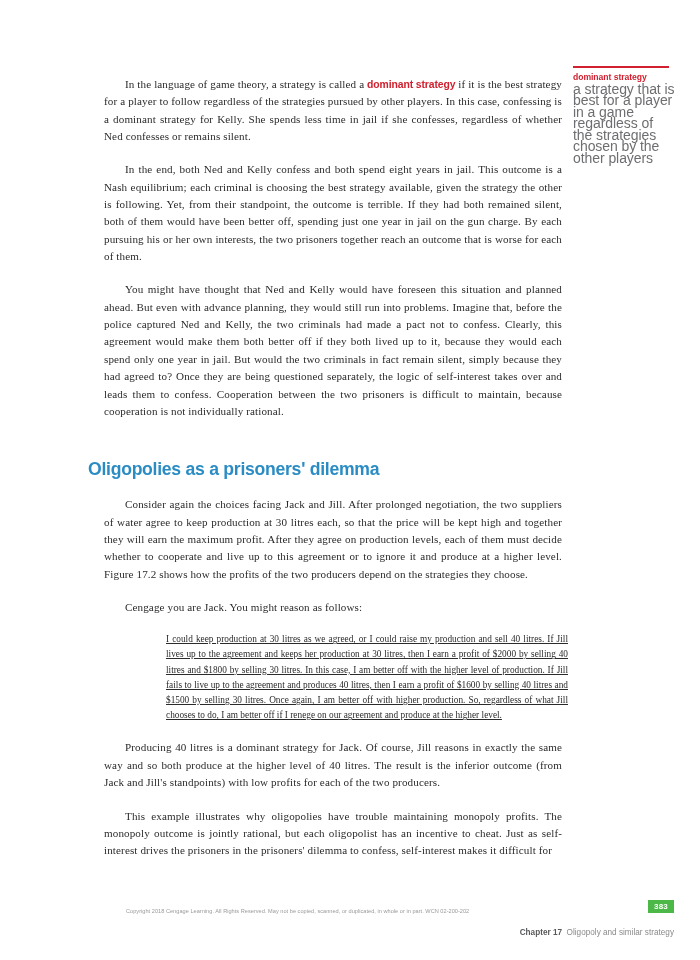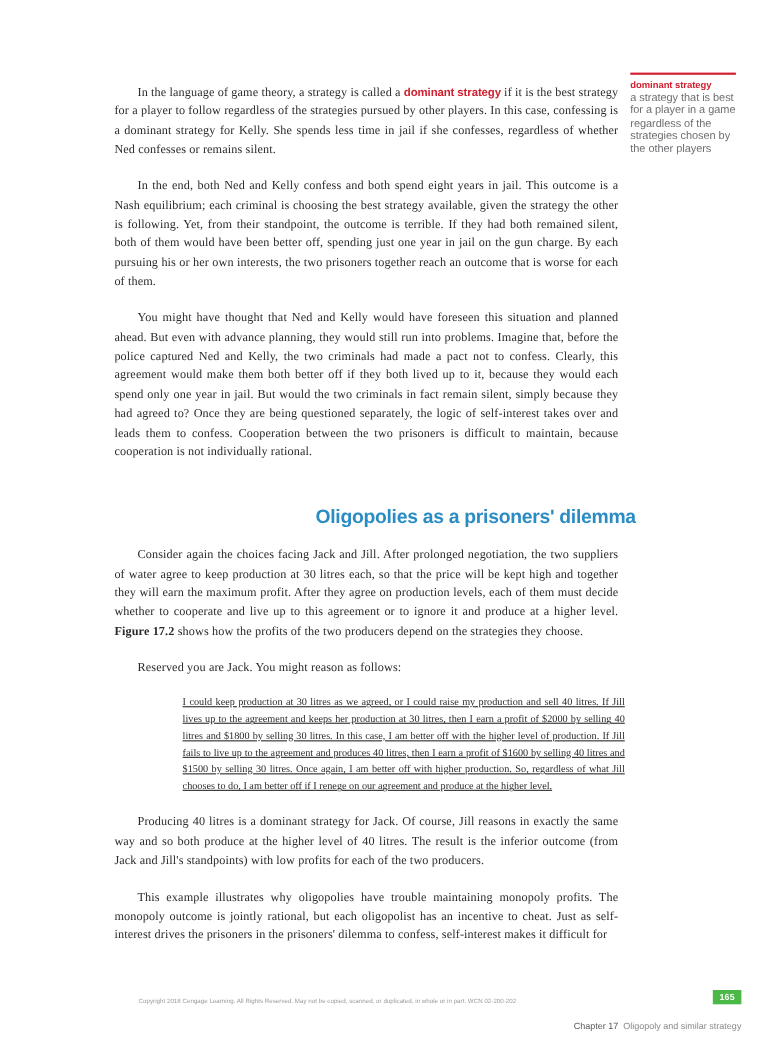--- a/index.html
+++ b/index.html
@@ -46,37 +46,36 @@
   }
 
   .kw-red {
     color: #d1202f;
     font-family: "Liberation Sans", sans-serif;
     font-weight: bold;
     font-size: 10.4px;
     letter-spacing: -0.01em;
   }
   .ital { }
-  .bold-serif { font-weight: bold; }
+  .bold-serif { font-weight: normal; }
 
   
   h2.section-head {
     margin: 0;
     padding: 0;
     font-family: "Liberation Sans", sans-serif;
     font-weight: bold;
     font-size: 17.6px;
     color: #2b8cc4;
     letter-spacing: -0.015em;
     line-height: 22px;
   }
   .head-wrap {
     margin-top: 38px;
     margin-bottom: 9px;
-    text-align: right;
   }
 
   
   .quote-block {
     margin-left: 78px;
     margin-right: 10px;
     margin-top: 9px;
     margin-bottom: 9px;
   }
   .quote-block p {
@@ -106,21 +105,21 @@
   .margin-term {
     font-family: "Liberation Sans", sans-serif;
     font-weight: bold;
     font-size: 8.6px;
     color: #d1202f;
     line-height: 11.5px;
     letter-spacing: -0.005em;
   }
   .margin-def {
     font-family: "Liberation Sans", sans-serif;
-    font-size: 10px;
+    font-size: 14px;
     color: #6d6e71;
     line-height: 11.6px;
     letter-spacing: -0.005em;
     margin-top: 0px;
   }
 
   
   .footer {
     position: absolute;
     left: 0;
@@ -157,21 +156,21 @@
   .chapter-line {
     position: absolute;
     right: 26px;
     top: 28px;
     font-family: "Liberation Sans", sans-serif;
     font-size: 8.2px;
     color: #7d7d7d;
     white-space: nowrap;
   }
   .chapter-line .ch-label {
-    font-weight: normal;
+    font-weight: bold;
     color: #58595b;
   }
   .chapter-line .ch-title {
     color: #8a8a8a;
   }
 </style>
 </head>
 <body>
 
 <div class="page">
@@ -185,37 +184,37 @@
 
     <p class="para">You might have thought that Ned and Kelly would have foreseen this situation and planned ahead. But even with advance planning, they would still run into problems. Imagine that, before the police captured Ned and Kelly, the two criminals had made a pact not to confess. Clearly, this agreement would make them both better off if they both lived up to it, because they would each spend only one year in jail. But would the two criminals in fact remain silent, simply because they had agreed to? Once they are being questioned separately, the logic of self-interest takes over and leads them to confess. Cooperation between the two prisoners is difficult to maintain, because cooperation is not individually rational.</p>
 
     <div class="head-wrap">
       <h2 class="section-head">Oligopolies as a prisoners' dilemma</h2>
     </div>
 
 
     <p class="para"><span>Consider again the choices facing Jack and Jill. After prolonged negotiation, the two suppliers of water agree to keep production at 30 litres each, so that the price will be kept high and together they will earn the maximum profit. After they agree on production levels, each of them must decide whether to cooperate and live up to this agreement or to ignore it and produce at a higher level. </span><span class="bold-serif">Figure 17.2</span><span> shows how the profits of the two producers depend on the strategies they choose.</span></p>
 
-    <p class="para">Reserved you are Jack. You might reason as follows:</p>
+    <p class="para">Cengage you are Jack. You might reason as follows:</p>
 
     <div class="quote-block">
       <p>I could keep production at 30 litres as we agreed, or I could raise my production and sell 40 litres. If Jill lives up to the agreement and keeps her production at 30 litres, then I earn a profit of $2000 by selling 40 litres and $1800 by selling 30 litres. In this case, I am better off with the higher level of production. If Jill fails to live up to the agreement and produces 40 litres, then I earn a profit of $1600 by selling 40 litres and $1500 by selling 30 litres. Once again, I am better off with higher production. So, regardless of what Jill chooses to do, I am better off if I renege on our agreement and produce at the higher level.</p>
     </div>
 
     <p class="para">Producing 40 litres is a dominant strategy for Jack. Of course, Jill reasons in exactly the same way and so both produce at the higher level of 40 litres. The result is the inferior outcome (from Jack and Jill's standpoints) with low profits for each of the two producers.</p>
 
     <p class="para">This example illustrates why oligopolies have trouble maintaining monopoly profits. The monopoly outcome is jointly rational, but each oligopolist has an incentive to cheat. Just as self-interest drives the prisoners in the prisoners' dilemma to confess, self-interest makes it difficult for</p>
 
   </div>
 
   <div class="margin-note">
     <div class="margin-rule"></div>
     <div class="margin-term">dominant strategy</div>
     <div class="margin-def">a strategy that is best for a player in a game regardless of the strategies chosen by the other players</div>
   </div>
 
   <div class="footer">
     <div class="copyright">Copyright 2018 Cengage Learning. All Rights Reserved. May not be copied, scanned, or duplicated, in whole or in part.  WCN 02-200-202</div>
-    <div class="page-badge">165</div>
+    <div class="page-badge">383</div>
     <div class="chapter-line"><span class="ch-label">Chapter 17</span>&nbsp;&nbsp;<span class="ch-title">Oligopoly and similar strategy</span></div>
   </div>
 
 </div>
 
 </body></html>

